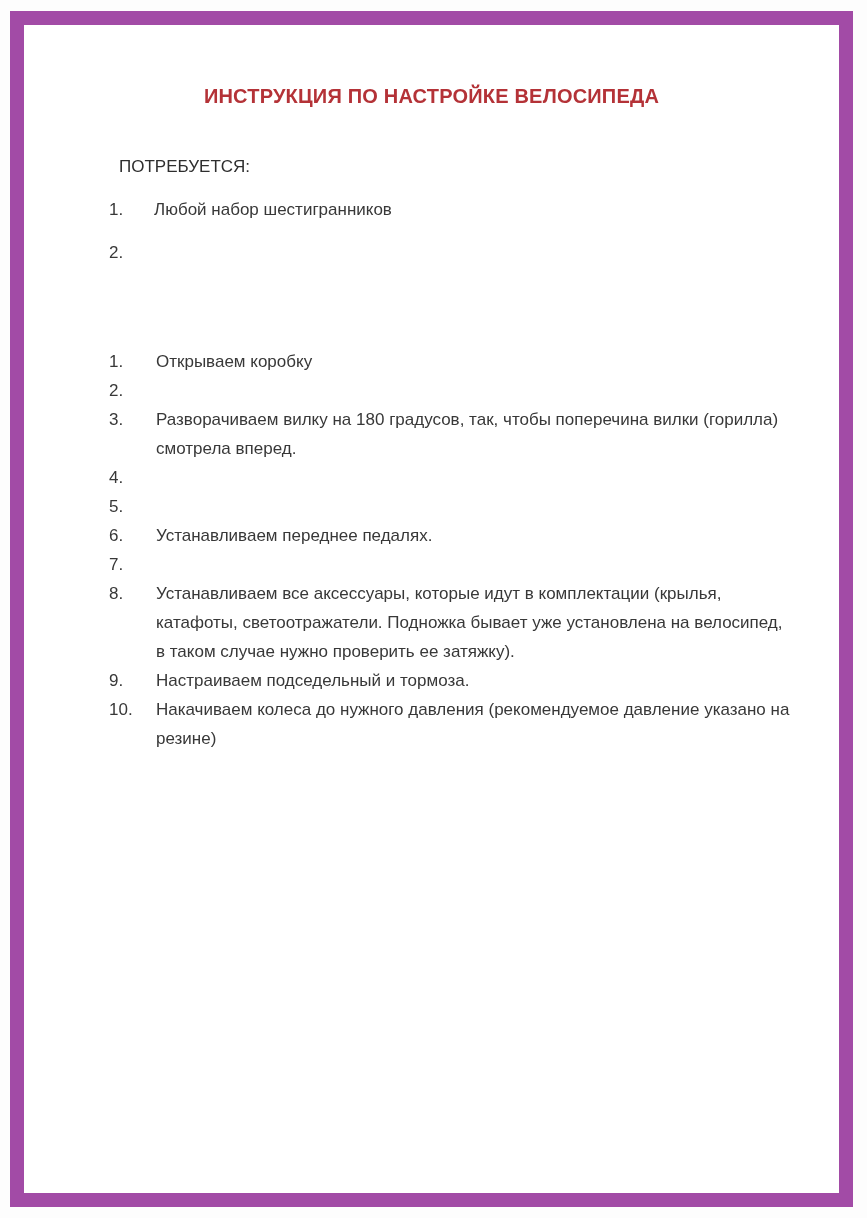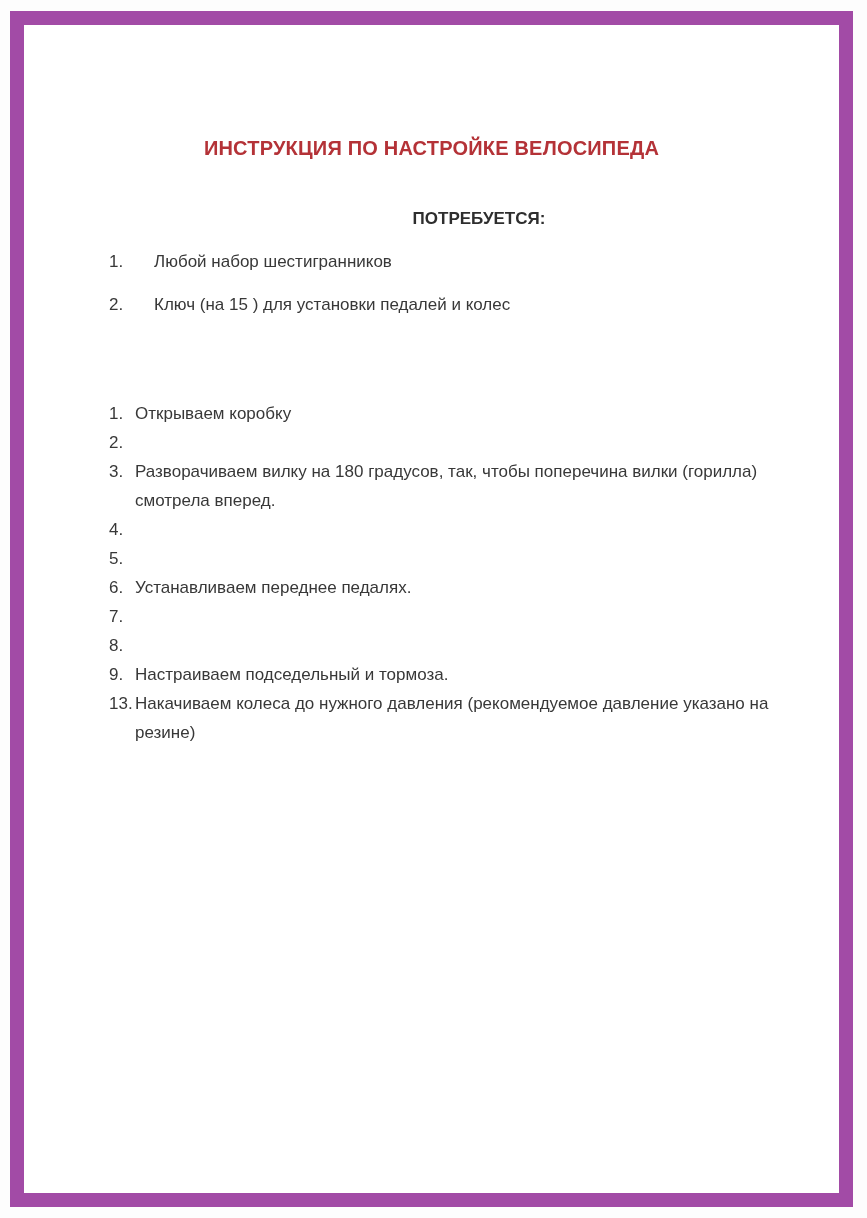--- a/index.html
+++ b/index.html
@@ -23,33 +23,32 @@
     height: 1168px;
     border: 14px solid #a24ba6;
     background: #ffffff;
   }
   .page-content {
     position: relative;
     width: 100%;
     height: 100%;
   }
   .doc-title {
-    margin-top: 112px;
+    margin-top: 60px;
     text-align: center;
     font-size: 20px;
     font-weight: bold;
     letter-spacing: 0.2px;
     color: #b43237;
   }
   .req-heading {
     margin: 49px 0 0 95px;
     font-size: 17px;
-    font-weight: bold;
+    font-weight: normal;
     color: #2e2e2e;
-    text-align: center;
   }
   .req-list {
     margin-left: 85px;
   }
   .req-item {
     display: flex;
     margin-top: 22px;
     font-size: 17px;
     line-height: 21px;
     color: #383838;
@@ -68,41 +67,41 @@
     line-height: 29px;
     color: #383838;
   }
   .step-item .num {
     width: 26px;
     flex: 0 0 26px;
     text-align: left;
   }
   .step-item .text {
     width: 640px;
+    margin-left: 21px;
   }
 </style>
 </head>
 <body>
 
 <div class="canvas">
   <div class="frame">
     <div class="page-content">
 
       <div class="doc-title">ИНСТРУКЦИЯ ПО НАСТРОЙКЕ ВЕЛОСИПЕДА</div>
 
       <div class="req-heading">ПОТРЕБУЕТСЯ:</div>
 
       <div class="req-list">
         <div class="req-item">
           <span class="num">1.</span>
           <span class="text">Любой набор шестигранников</span>
         </div>
         <div class="req-item">
           <span class="num">2.</span>
-          <span class="text">Ключ (на 15 ) для установки педалей и колес</span>
         </div>
       </div>
 
       <div class="steps-list">
         <div class="step-item">
           <span class="num">1.</span>
           <span class="text">Открываем коробку</span>
         </div>
         <div class="step-item">
           <span class="num">2.</span>
@@ -119,26 +118,27 @@
         </div>
         <div class="step-item">
           <span class="num">6.</span>
           <span class="text">Устанавливаем переднее педалях.</span>
         </div>
         <div class="step-item">
           <span class="num">7.</span>
         </div>
         <div class="step-item">
           <span class="num">8.</span>
+          <span class="text">Устанавливаем все аксессуары, которые идут в комплектации (крылья, катафоты, светоотражатели. Подножка бывает уже установлена на велосипед, в таком случае нужно проверить ее затяжку).</span>
         </div>
         <div class="step-item">
           <span class="num">9.</span>
           <span class="text">Настраиваем подседельный и тормоза.</span>
         </div>
         <div class="step-item">
-          <span class="num">13.</span>
+          <span class="num">10.</span>
           <span class="text">Накачиваем колеса до нужного давления (рекомендуемое давление указано на резине)</span>
         </div>
       </div>
 
     </div>
   </div>
 </div>
 
 </body></html>

